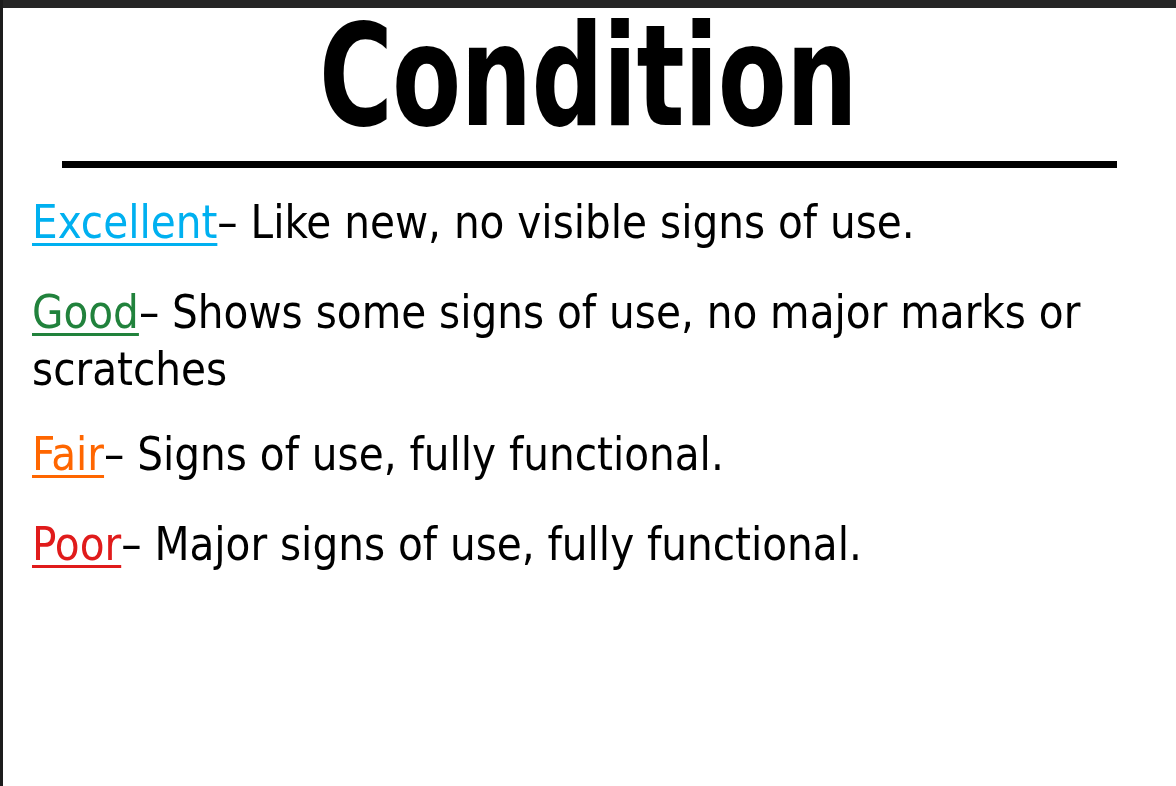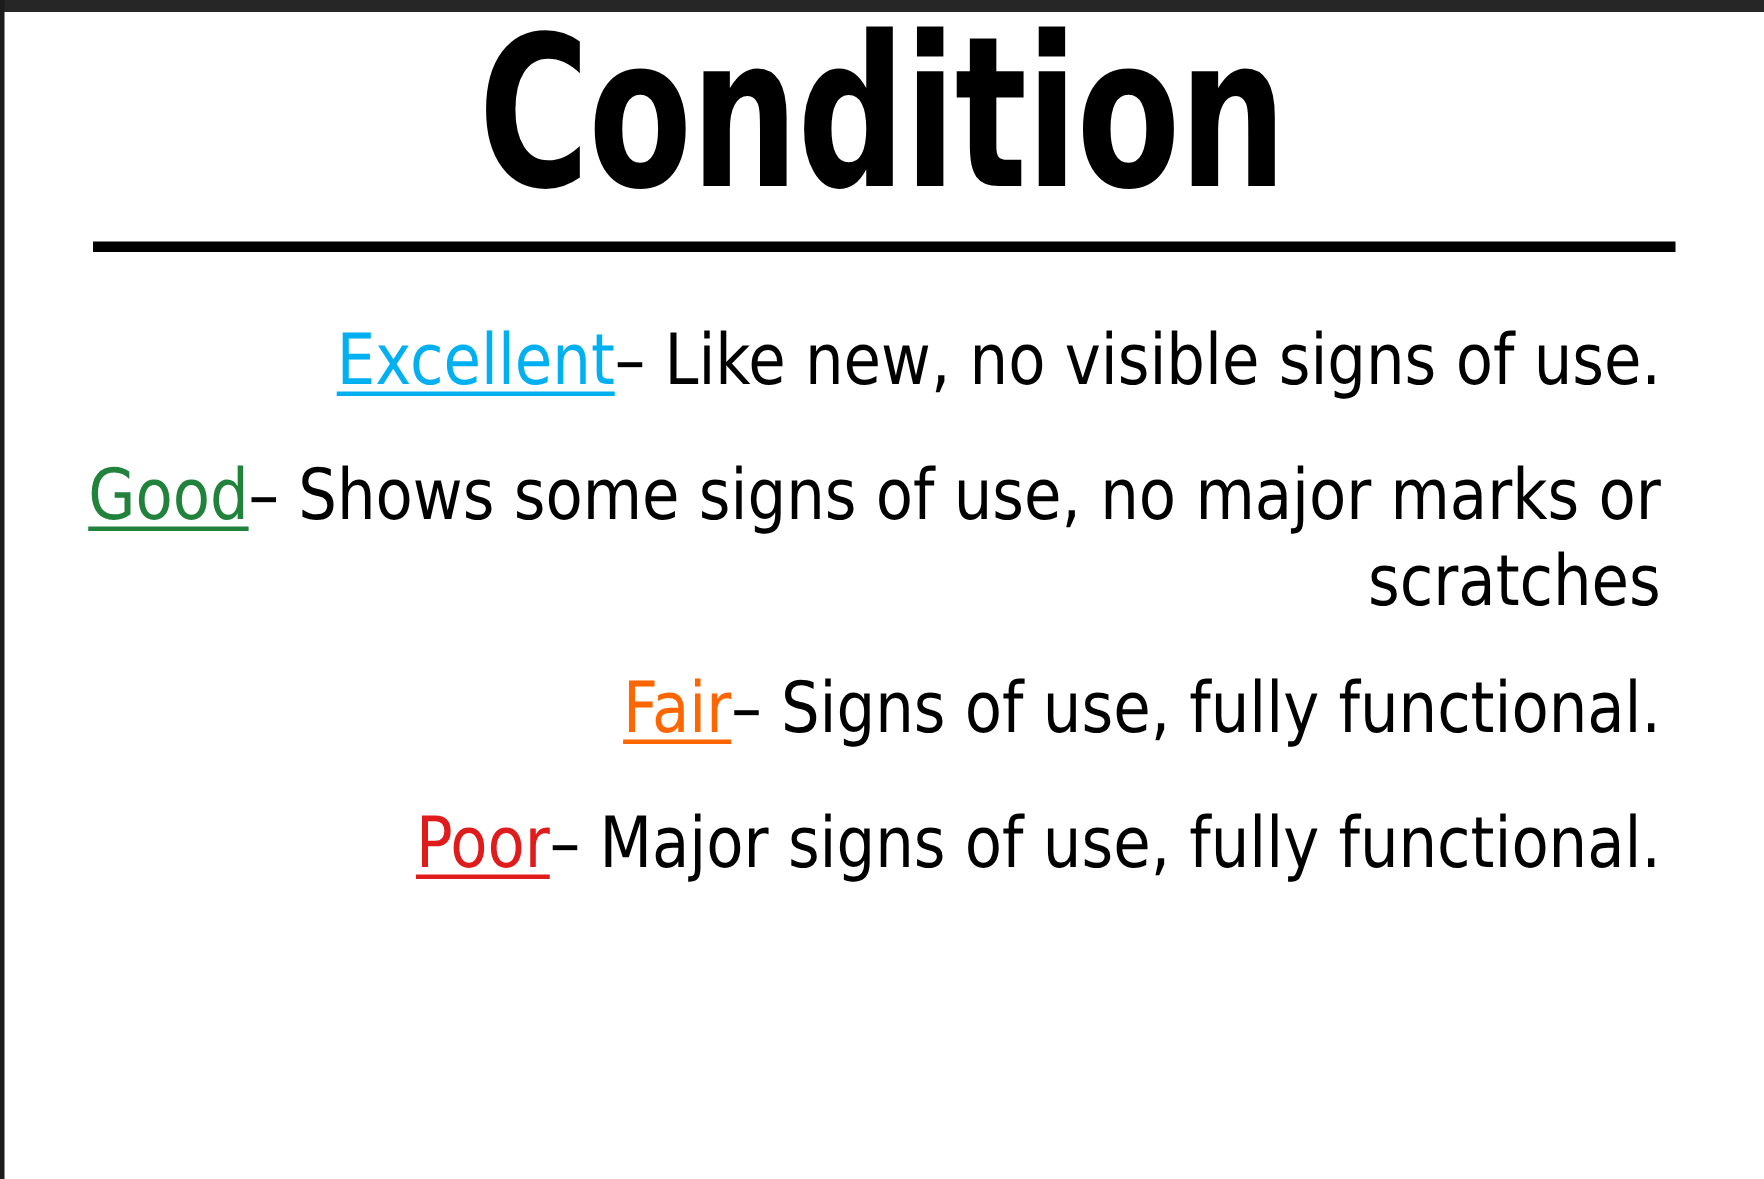--- a/index.html
+++ b/index.html
@@ -68,23 +68,22 @@
     top: 153px;
     width: 1055px;
     height: 7px;
     background: #000000;
   }
 
   
   .body-block {
     position: absolute;
     left: 32px;
-    top: 212px;
+    top: 193px;
     width: 1120px;
-    text-align: right;
   }
   .cond-line {
     color: #000000;
     font-size: 47px;
     line-height: 57px;
     font-weight: normal;
     margin: 0 0 33px 0;
     transform: scaleX(0.96);
     transform-origin: 0 50%;
   }

